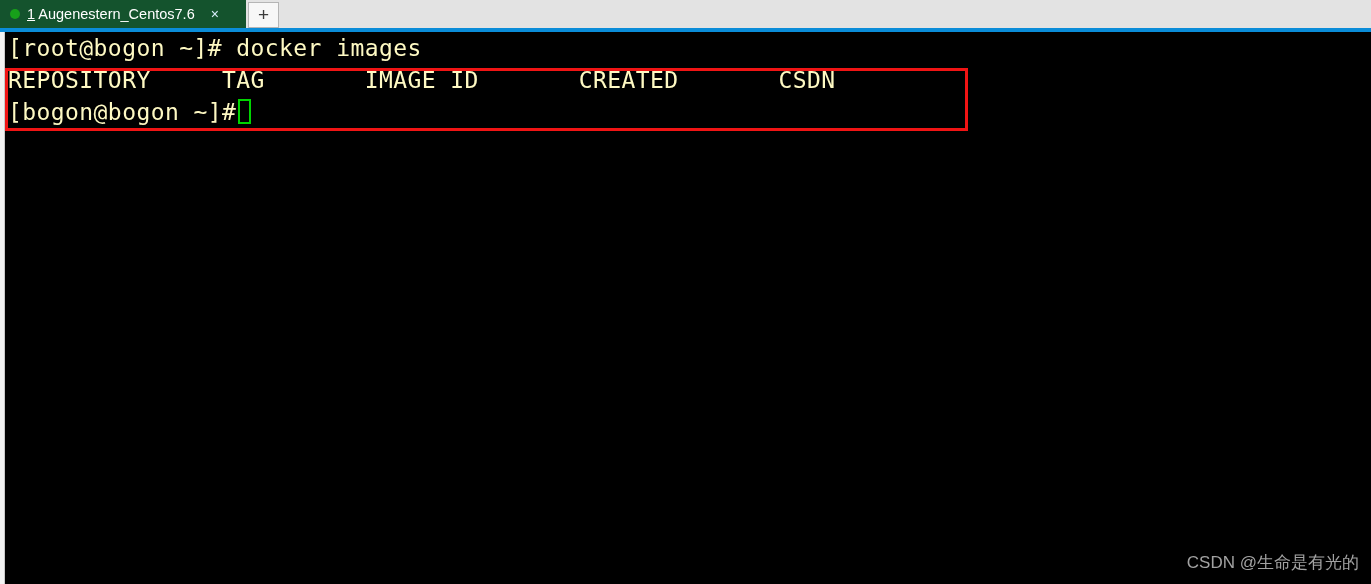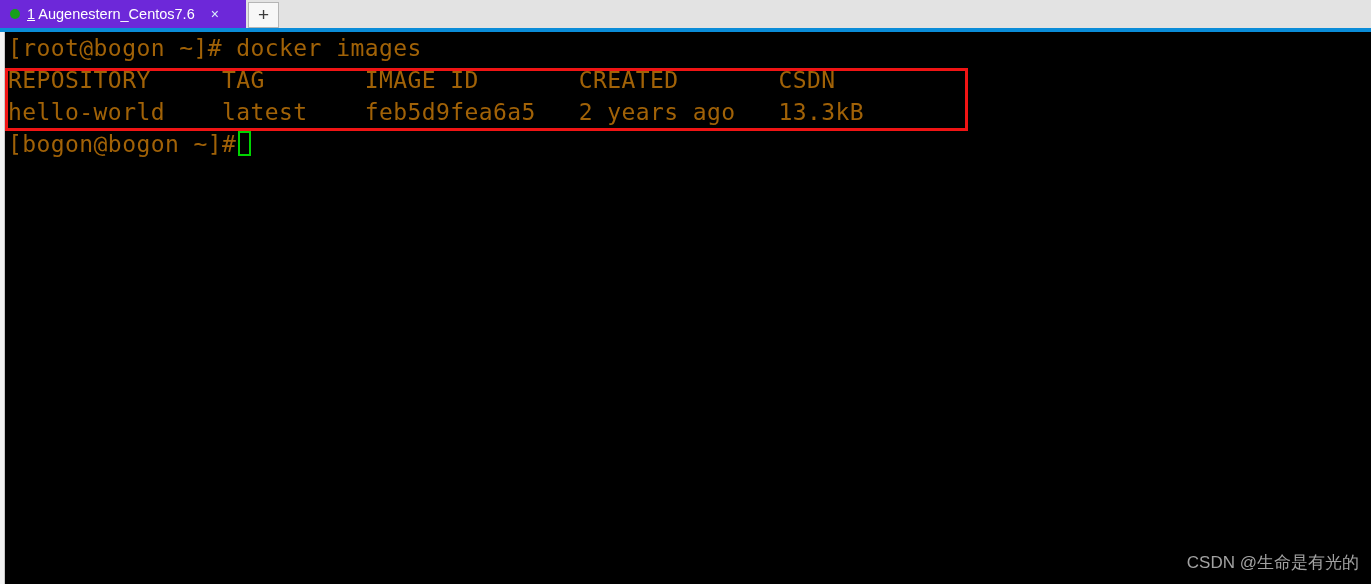--- a/index.html
+++ b/index.html
@@ -28,21 +28,21 @@
     top: 0;
     width: 1371px;
     height: 28px;
     background: #e3e3e3;
     display: flex;
     align-items: flex-end;
   }
   .tab {
     position: relative;
     height: 28px;
-    background: #6d28d9;
+    background: #14532d;
     display: flex;
     align-items: center;
     padding: 0 0 0 10px;
     box-sizing: border-box;
     min-width: 246px;
     margin-top: 20px;
   }
   .tab-dot {
     width: 10px;
     height: 10px;
@@ -133,21 +133,21 @@
     width: 1355px;
     height: 552px;
   }
 
   .line {
     height: 32px;
     line-height: 32px;
     white-space: pre;
     font-family: "DejaVu Sans Mono", monospace;
     font-size: 23px;
-    color: #a16207;
+    color: #fef9c3;
     letter-spacing: 0.42px;
   }
 
   .cursor {
     display: inline-block;
     width: 13px;
     height: 25px;
     border: 2px solid #00d400;
     box-sizing: border-box;
     vertical-align: -4px;
@@ -195,21 +195,20 @@
   <div class="tabbar-underline"></div>
 
   <div class="terminal">
     <div class="scroll-gutter">
       <div class="scroll-thumb"></div>
     </div>
 
     <div class="screen">
       <div class="line">[root@bogon ~]# docker images</div>
       <div class="line">REPOSITORY     TAG       IMAGE ID       CREATED       CSDN</div>
-      <div class="line">hello-world    latest    feb5d9fea6a5   2 years ago   13.3kB</div>
       <div class="line"><span>[bogon@bogon ~]#</span><span class="cursor"></span></div>
     </div>
 
     <div class="highlight-box"></div>
 
     <div class="watermark">CSDN @生命是有光的</div>
   </div>
 
 </div>
 

